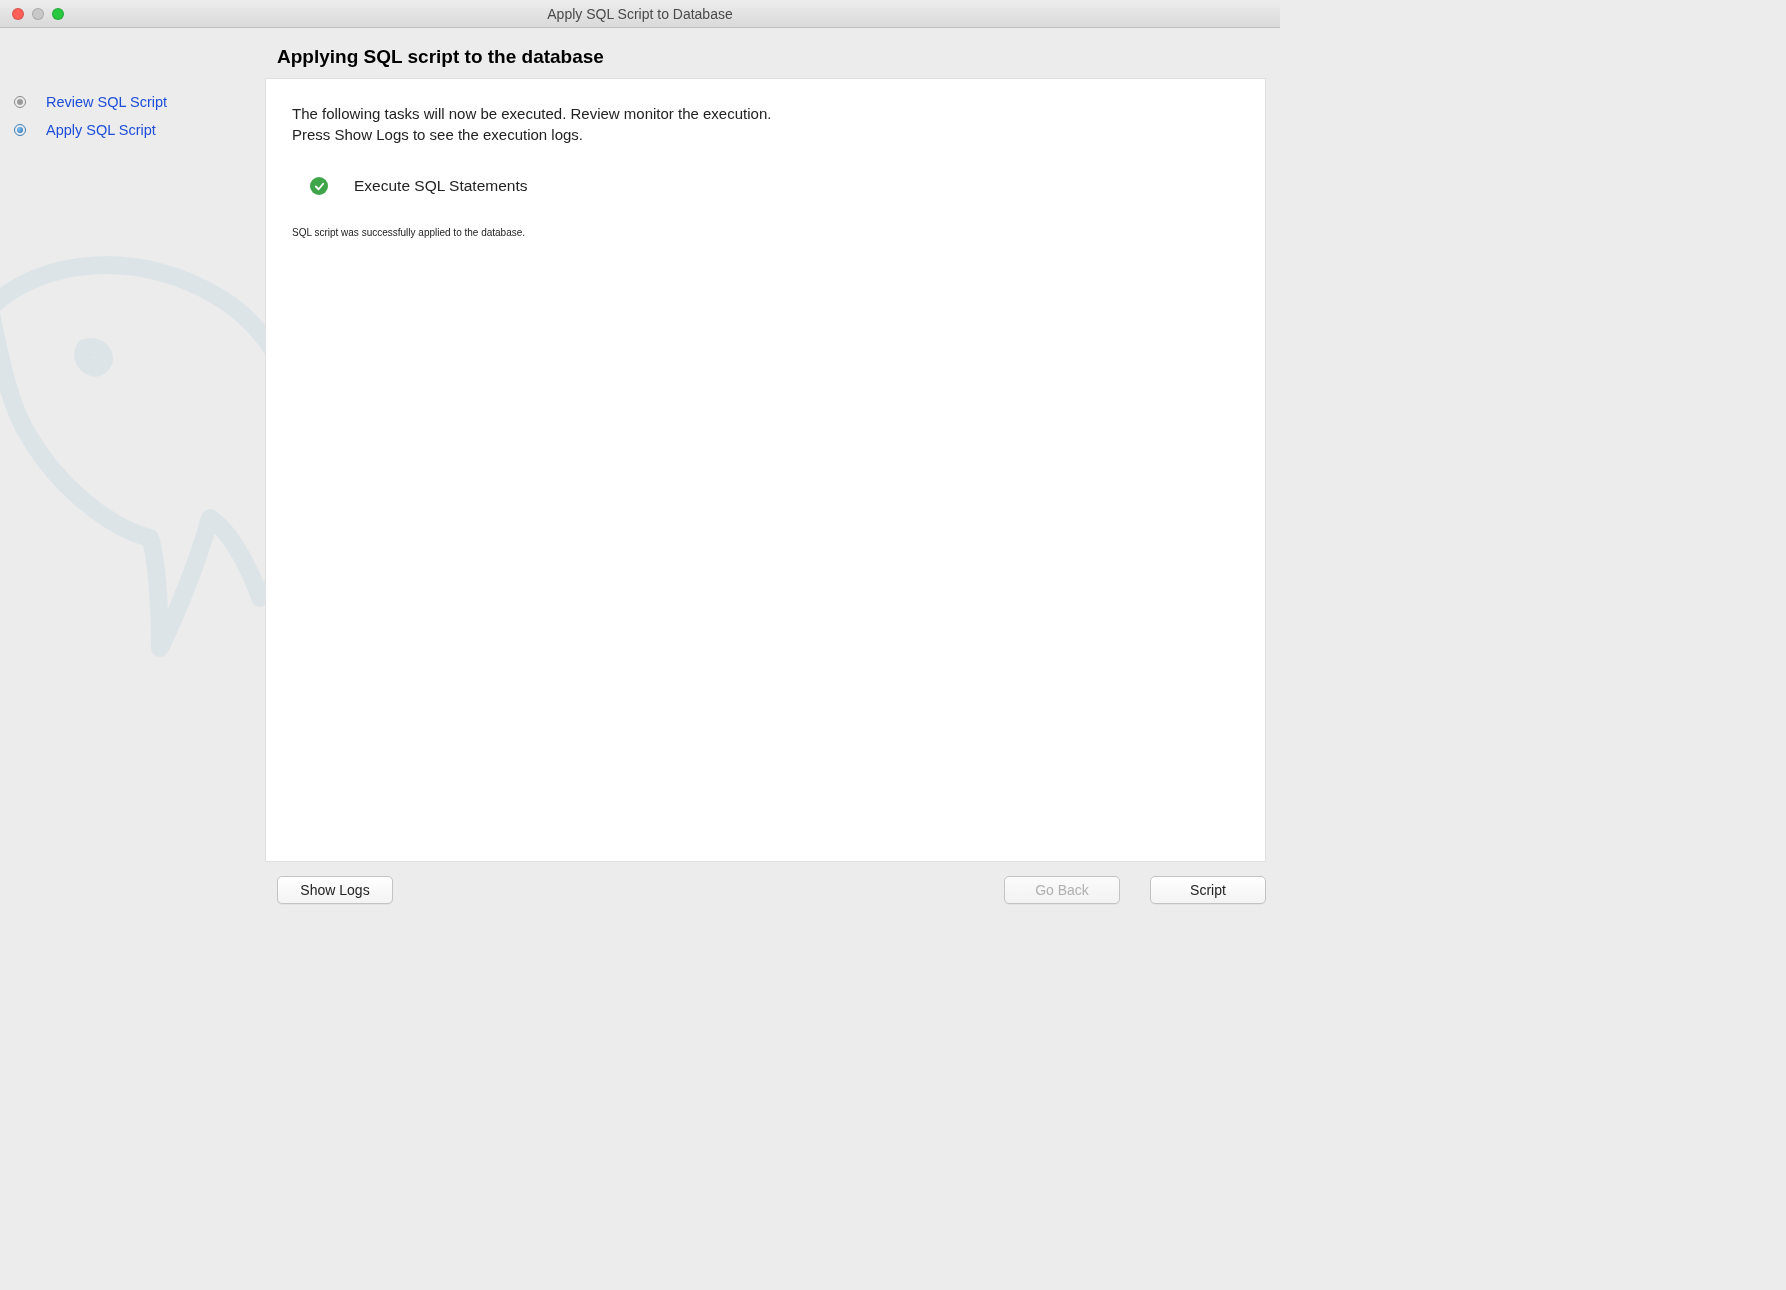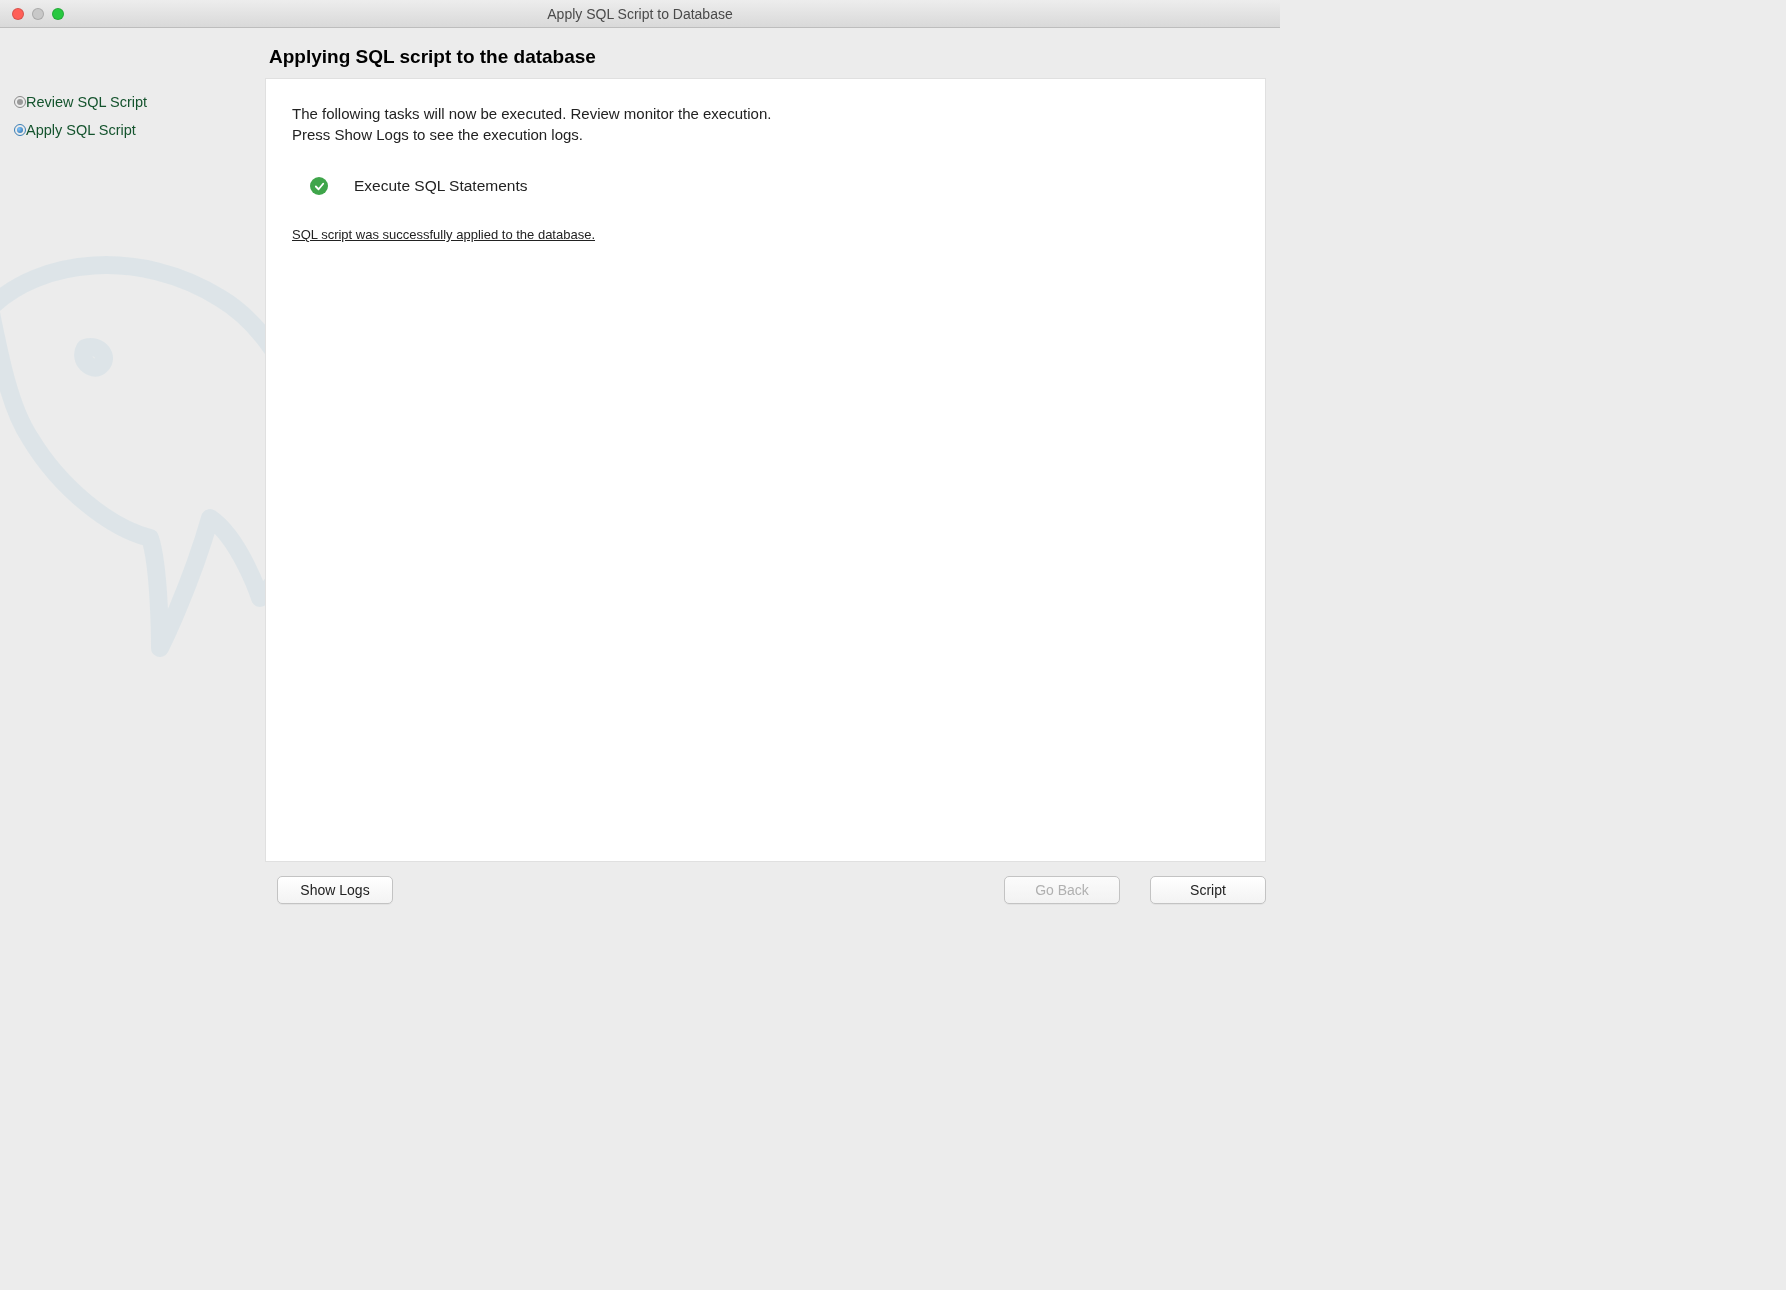--- a/index.html
+++ b/index.html
@@ -26,22 +26,22 @@
       width: 265px;
       flex: 0 0 265px;
       background: #ececec;
       position: relative;
       padding-top: 60px;
       overflow: hidden;
     }
     .step {
       display: flex; align-items: center;
       padding: 6px 14px;
-      font-size: 14.5px; color: #14532d;
-      gap: 0;
+      font-size: 14.5px; color: #1d4ed8;
+      gap: 20px;
     }
     .step .bullet {
       width: 12px; height: 12px; border-radius: 50%;
       border: 1px solid #8a8a8a;
       position: relative;
     }
     .step .bullet::after {
       content: ""; position: absolute; inset: 2px; border-radius: 50%;
       background: #9a9a9a;
     }
@@ -56,42 +56,42 @@
       pointer-events: none;
     }
 
     .main {
       flex: 1;
       display: flex; flex-direction: column;
       padding: 18px 14px 14px 0;
     }
     .main-heading {
       font-size: 19px; font-weight: 700; color: #000;
-      margin: 0 0 10px 4px;
+      margin: 0 0 10px 12px;
     }
     .content-pane {
       background: #fff;
       flex: 1;
       border: 1px solid #e0e0e0;
       padding: 24px 26px;
       font-size: 15px; color: #222;
     }
     .intro-line { line-height: 1.4; }
     .task-row {
       display: flex; align-items: center; gap: 26px;
       margin: 32px 0 32px 18px;
       font-size: 15.5px;
     }
     .check {
       width: 18px; height: 18px; border-radius: 50%;
       background: #3fa54a;
       display: flex; align-items: center; justify-content: center;
     }
     .check svg { width: 11px; height: 11px; }
-    .result-line { font-size: 13px; text-decoration: underline; }
+    .result-line { font-size: 10px; }
 
     .button-row {
       display: flex; align-items: center;
       margin-top: 14px;
     }
     .spacer { flex: 1; }
     .btn {
       height: 28px;
       padding: 0 14px;
       min-width: 116px;

